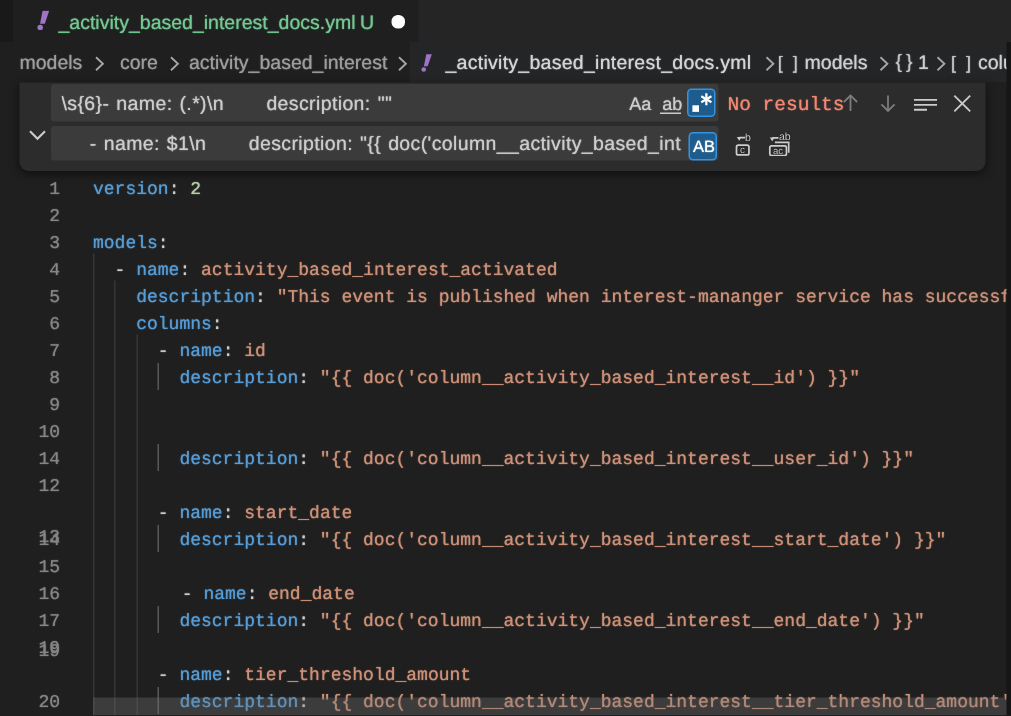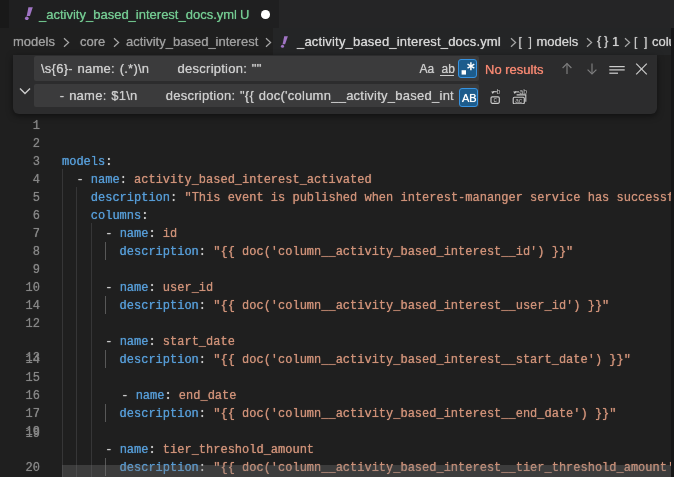--- a/index.html
+++ b/index.html
@@ -39,21 +39,21 @@
   .fw { position:absolute; left:13px; top:55px; width:644px; height:59px; background:#2c2c2d;
         border-bottom-left-radius:6px; border-bottom-right-radius:6px;
         box-shadow:0 2px 6px rgba(0,0,0,0.5); }
   .fw .toggle { position:absolute; left:5px; top:26px; }
   .finput { position:absolute; left:21px; top:1px; width:445px; height:25px; background:#3b3b3c; border-radius:2px; }
   .rinput { position:absolute; left:21px; top:29px; width:445px; height:23px; background:#3b3b3c; border-radius:2px; }
   .ftext { position:absolute; left:7px; top:4.5px; font-size:13px; letter-spacing:0.25px; word-spacing:0.85px; color:#cccccc; white-space:pre; overflow:hidden; }
   .rtext { position:absolute; left:7px; top:4px; font-size:13px; letter-spacing:0.25px; word-spacing:0.85px; color:#cccccc; white-space:pre; width:417px; overflow:hidden; }
   .opt { position:absolute; top:3px; width:19px; height:19px; border-radius:3px; }
   .opt.active { background:#1d5c8c; border:1px solid #3693e2; }
-  .noresults { position:absolute; left:472px; top:6.5px; font-size:13px; color:#f48771; }
+  .noresults { position:absolute; left:472px; top:6.5px; font-size:13px; color:#f48771;font-family:Liberation Mono, monospace; }
   .fbtn { position:absolute; top:4px; }
   .ab-label { position:absolute; left:2px; top:3.5px; color:#ffffff; font-size:11px; }
 </style>
 </head>
 <body>
 
 <div class="tabbar">
   <div class="leftstrip"></div>
   <div class="tab">
     <svg style="position:absolute; left:14.5px; top:6.5px;" width="10" height="13" viewBox="0 0 10 13">
@@ -127,27 +127,27 @@
   <div class="ln" style="top:258px;">12</div>
   <div class="ln" style="top:292px;">13</div>
   <div class="ln" style="top:294px;">14</div>
   <div class="ln" style="top:312px;">15</div>
   <div class="ln" style="top:330px;">16</div>
   <div class="ln" style="top:348px;">17</div>
   <div class="ln" style="top:366px;">19</div>
   <div class="ln" style="top:368px;">19</div>
   <div class="ln" style="top:402px;">20</div>
 
+  <div class="cl" style="top:60px;"><span class="k">version</span><span class="p">:</span> <span class="n">2</span></div>
   <div class="cl" style="top:96px;"><span class="k">models</span><span class="p">:</span></div>
   <div class="cl" style="top:114px;">  <span class="p">- </span><span class="k">name</span><span class="p">:</span> <span class="s">activity_based_interest_activated</span></div>
   <div class="cl" style="top:132px;">    <span class="k">description</span><span class="p">:</span> <span class="s">"This event is published when interest-mananger service has successfully"</span></div>
   <div class="cl" style="top:168px;">      <span class="p">- </span><span class="k">name</span><span class="p">:</span> <span class="s">id</span></div>
   <div class="cl" style="top:150px;">    <span class="k">columns</span><span class="p">:</span></div>
   <div class="cl" style="top:186px;">        <span class="k">description</span><span class="p">:</span> <span class="s">"{{ doc('column__activity_based_interest__id') }}"</span></div>
-  <div class="cl" style="top:222px;">      <span class="p">- </span><span class="k">name</span><span class="p">:</span> <span class="s">user_id</span></div>
   <div class="cl" style="top:240px;">        <span class="k">description</span><span class="p">:</span> <span class="s">"{{ doc('column__activity_based_interest__user_id') }}"</span></div>
   <div class="cl" style="top:276px;">      <span class="p">- </span><span class="k">name</span><span class="p">:</span> <span class="s">start_date</span></div>
   <div class="cl" style="top:294px;">        <span class="k">description</span><span class="p">:</span> <span class="s">"{{ doc('column__activity_based_interest__start_date') }}"</span></div>
   <div class="cl" style="top:330px;padding-left:16px;">      <span class="p">- </span><span class="k">name</span><span class="p">:</span> <span class="s">end_date</span></div>
   <div class="cl" style="top:348px;">        <span class="k">description</span><span class="p">:</span> <span class="s">"{{ doc('column__activity_based_interest__end_date') }}"</span></div>
   <div class="cl" style="top:384px;">      <span class="p">- </span><span class="k">name</span><span class="p">:</span> <span class="s">tier_threshold_amount</span></div>
   <div class="cl" style="top:402px;">        <span class="k">description</span><span class="p">:</span> <span class="s">"{{ doc('column__activity_based_interest__tier_threshold_amount') }}"</span></div>
 
   <div class="hsb"></div>
 </div>

